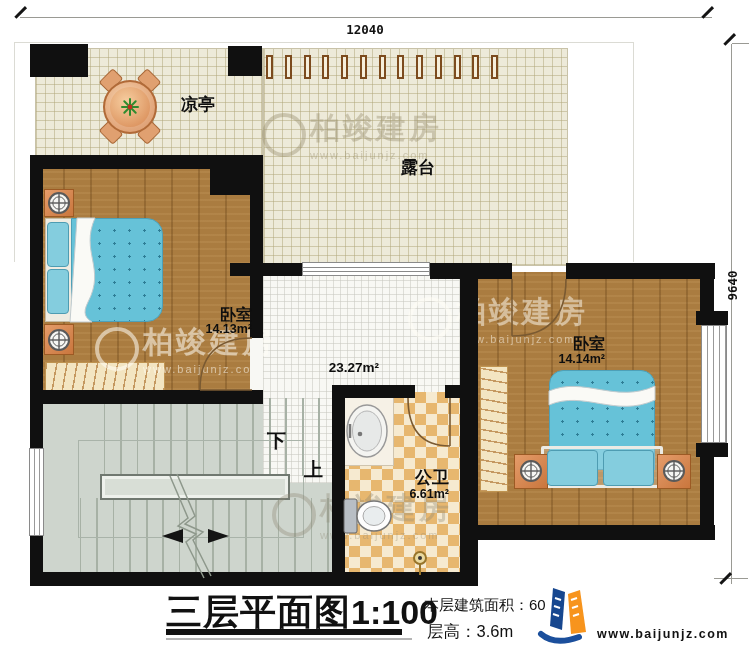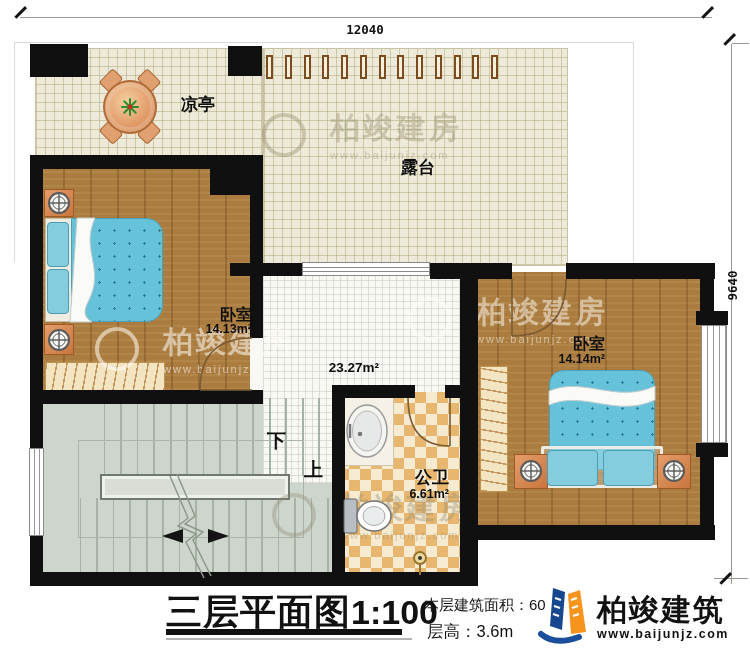--- a/index.html
+++ b/index.html
@@ -45,21 +45,21 @@
   .nstand{background:linear-gradient(135deg,#e59c6a,#c9763d);border:1px solid #9c5a24}
   .wardrobe{background-color:#f3e5c2;border:1px solid #bf9350}
   .wardrobe.hz{background-image:repeating-linear-gradient(100deg,rgba(165,100,30,.6) 0 1.5px,transparent 1.5px 10px)}
   .wardrobe.vt{background-image:repeating-linear-gradient(10deg,rgba(165,100,30,.6) 0 1.5px,transparent 1.5px 10px)}
   .counter{background:#f6f1e6;border:1px solid #cfc4ae}
   .rail-inner{border:1px solid #a9b3a9}
   .railing{background:#d8ded6;border:2px solid #707870;box-shadow:inset 0 0 0 3px #eef1ec}
   
   .lbl{position:absolute;z-index:50;font-weight:bold;color:#0e0e0e;text-align:right;line-height:1.1}
   
-  .wm{position:absolute;display:flex;align-items:center;gap:24px;z-index:22;pointer-events:none}
+  .wm{position:absolute;display:flex;align-items:center;gap:4px;z-index:22;pointer-events:none}
   .wm-ring{flex:0 0 auto;width:44px;height:44px;border:4px solid currentColor;border-radius:50%}
   .wm b{display:block;font-size:30px;letter-spacing:3px;white-space:nowrap}
   .wm i{display:block;font-style:normal;font-size:11px;letter-spacing:2px;white-space:nowrap}
   
   #ovl{position:absolute;left:0;top:0;z-index:40;pointer-events:none}
   
   .tb{position:absolute;z-index:60;color:#111;white-space:nowrap}
   .tb-title .cn{font-size:36px;font-weight:bold;letter-spacing:1px}
   .tb-title .sc{font-size:34px;font-weight:600}
   .u1{background:#111}
@@ -294,16 +294,15 @@
         <line x1="21" y1="26" x2="27" y2="28"></line>
         <line x1="20" y1="34" x2="26" y2="36"></line>
       </g>
     <polygon points="35,14 47,10 53,52 38,54" fill="#f7941d"></polygon>
     <g stroke="#fff" stroke-width="2">
         <line x1="38" y1="20" x2="44" y2="18"></line>
         <line x1="39" y1="28" x2="45" y2="26"></line>
         <line x1="40" y1="36" x2="46" y2="34"></line>
       </g>
   </svg>
-  <div class="tb" style="left:597px;top:590px;font-size:30px;font-weight:bold;letter-spacing:2px">柏竣建筑</div>
   <div class="tb" style="left:597px;top:627px;font-size:12.5px;font-weight:bold;letter-spacing:1.5px">www.baijunjz.com</div>
 
 </div>
 
 </body></html>

